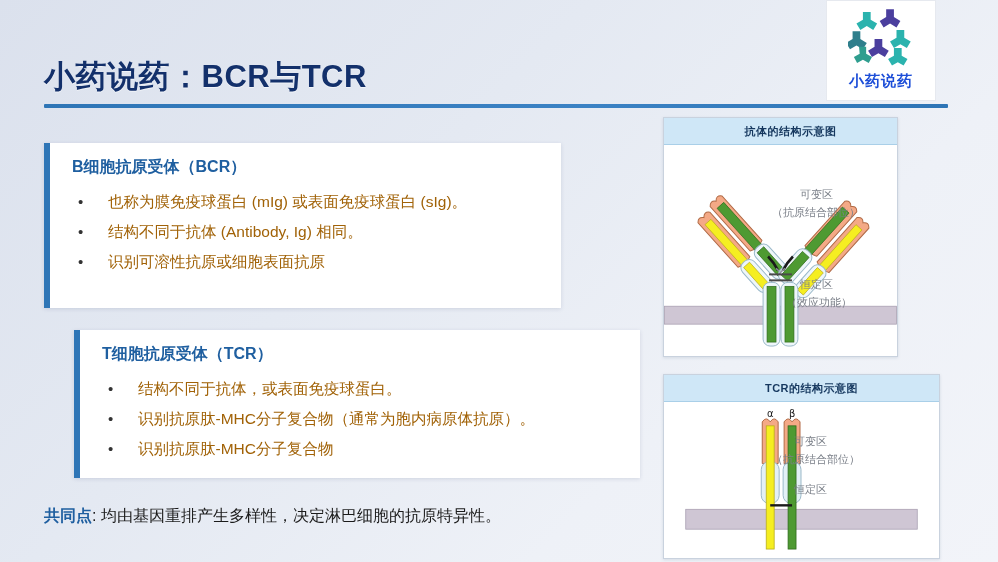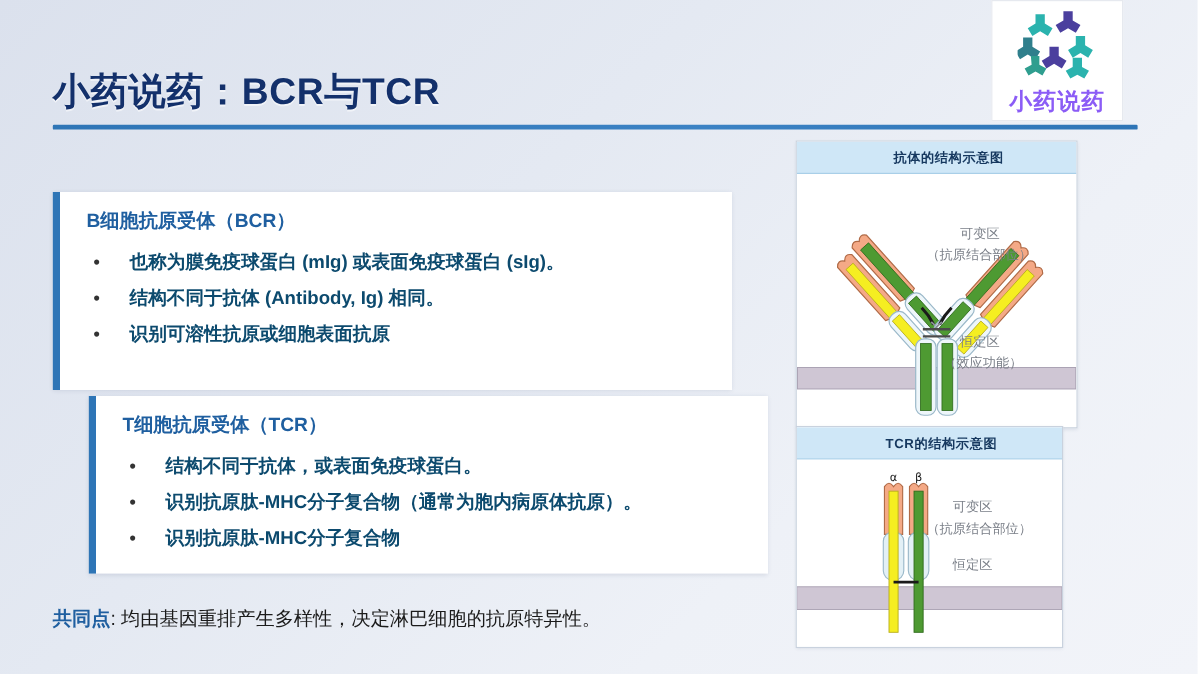--- a/index.html
+++ b/index.html
@@ -13,21 +13,21 @@
 
   
   .logo-box{
     position:absolute;left:826px;top:0px;width:110px;height:101px;
     background:#ffffff;border:1px solid #e6e9ef;
     display:flex;flex-direction:column;align-items:center;justify-content:flex-start;
     box-sizing:border-box;padding-top:7px;
   }
   .logo-mark{width:66px;height:62px;}
   .logo-text{
-    font-size:19px;font-weight:bold;color:#8b5cf6;letter-spacing:1px;
+    font-size:15px;font-weight:bold;color:#1d4ed8;letter-spacing:1px;
     margin-top:2px;font-family:"DejaVu Sans",sans-serif;
   }
 
   
   .title{
     position:absolute;left:44px;top:56px;
     font-size:31px;font-weight:bold;color:#13306b;
     letter-spacing:0.5px;white-space:nowrap;
     text-shadow:0 1px 0 rgba(255,255,255,.55);
   }
@@ -37,33 +37,33 @@
     border-radius:1px;
   }
 
   
   .card{
     position:absolute;background:#ffffff;
     border-left:6px solid #2e75b6;
     box-shadow:0 1px 4px rgba(40,60,100,.14);
     box-sizing:border-box;
   }
-  .card.bcr{left:44px;top:160px;width:566px;height:165px;}
+  .card.bcr{left:44px;top:143px;width:517px;height:165px;}
   .card.tcr{left:44px;top:330px;width:566px;height:148px;margin-left:30px;}
   .card-head{
     position:absolute;left:22px;top:14px;
     font-size:16px;font-weight:bold;color:#1f5fa0;white-space:nowrap;
   }
   ul.bullets{
     list-style:none;margin:0;padding:0;
     position:absolute;left:22px;top:44px;right:10px;
   }
   ul.bullets li{
     position:relative;padding-left:36px;
-    font-size:15.5px;color:#0c4a6e;line-height:30px;white-space:nowrap;font-weight:bold;
+    font-size:15.5px;color:#a16207;line-height:30px;white-space:nowrap;
   }
   ul.bullets li:before{
     content:"•";position:absolute;left:6px;top:0;
     font-size:15px;color:#333;
   }
 
   
   .summary{
     position:absolute;left:44px;top:506px;
     font-size:16px;color:#1b1b1b;white-space:nowrap;
@@ -71,21 +71,21 @@
   .summary b{color:#1f5fa0;text-align:right;}
 
   
   .panel{
     position:absolute;background:#ffffff;
     border:1px solid #c9d2de;box-sizing:border-box;
     box-shadow:0 1px 3px rgba(40,60,100,.13);
     overflow:hidden;
   }
   .panel.ab{left:663px;top:117px;width:235px;height:240px;}
-  .panel.tcr{left:663px;top:355px;width:223px;height:185px;}
+  .panel.tcr{left:663px;top:374px;width:277px;height:185px;}
   .panel-title{
     height:26px;background:#cfe7f7;border-bottom:1px solid #a9cfe8;
     display:flex;align-items:center;justify-content:center;
     font-size:11px;font-weight:bold;color:#16385f;letter-spacing:.5px;padding-left:20px;
   }
   .panel-body{position:relative;width:100%;height:calc(100% - 27px);background:#fff;}
   .panel-body svg{display:block;width:100%;height:100%;}
   .fig-label{
     position:absolute;font-size:11px;color:#7a7f88;white-space:nowrap;
     font-family:Liberation Mono, monospace;

